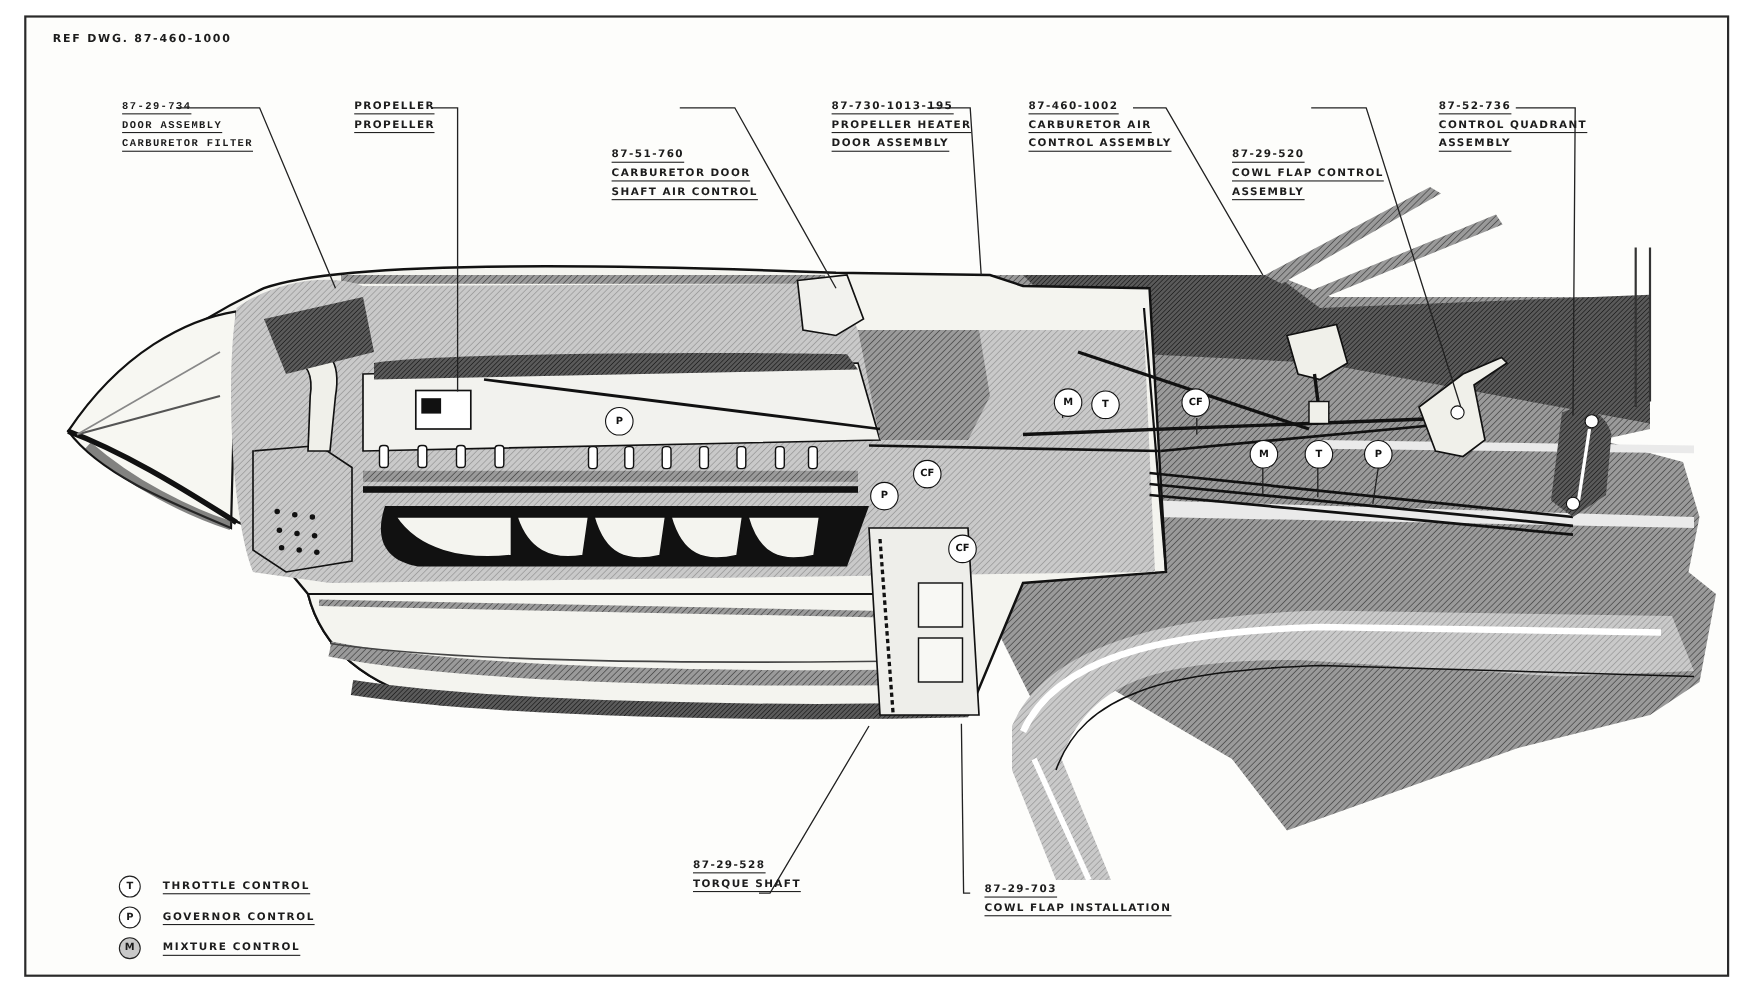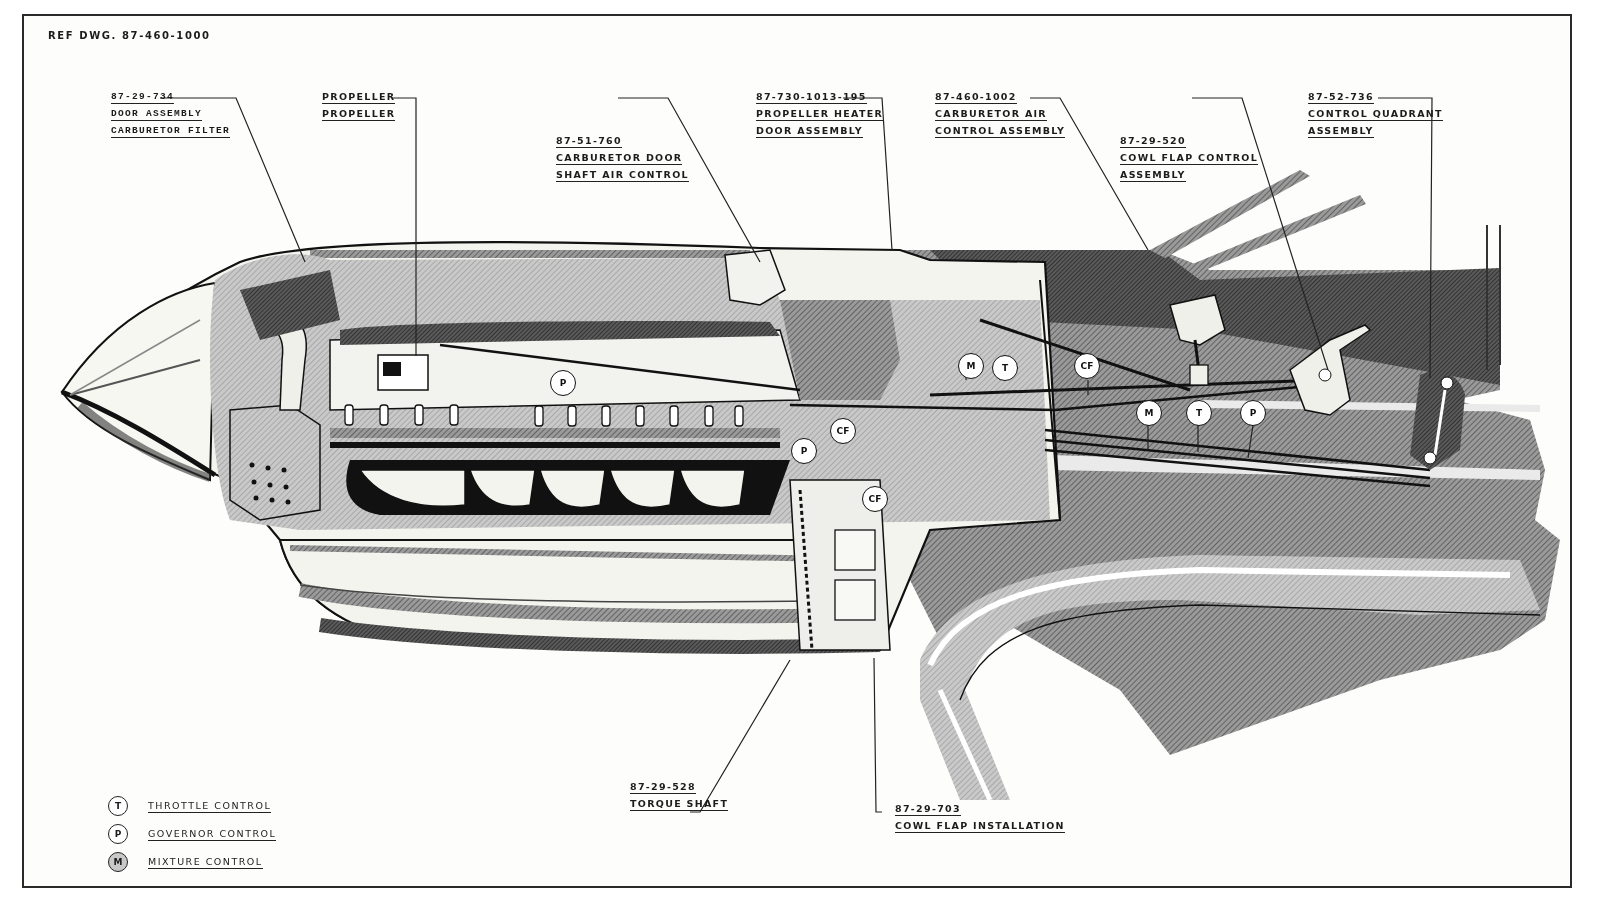--- a/index.html
+++ b/index.html
@@ -13,21 +13,21 @@
              color: #1c1c1c; line-height: 16px; }
   .callout span { display: block; width: max-content; border-bottom: 1.5px solid #222;
                   line-height: 13px; margin-bottom: 3px; }
   svg.art { position: absolute; left: 0; top: 0; }
   .legend { position: absolute; left: 108px; top: 792px; }
   .legend-row { display: flex; align-items: center; height: 28px; }
   .legend-bubble { width: 20px; height: 20px; border: 1.5px solid #222; border-radius: 50%;
                    font-size: 9px; font-weight: bold; display: flex; align-items: center;
                    justify-content: center; background: #fff; color: #1c1c1c; box-sizing: border-box; }
   .legend-bubble.shaded { background: #c8c8c8; }
-  .legend-text { margin-left: 20px; font-size: 9.5px; font-weight: normal; letter-spacing: 1.5px;
+  .legend-text { margin-left: 20px; font-size: 9.5px; font-weight: bold; letter-spacing: 1.5px;
                  border-bottom: 1.5px solid #222; line-height: 13px; color: #1c1c1c; }
   .bubble { position: absolute; width: 26px; height: 26px; border-radius: 50%;
             background: #fff; border: 1.5px solid #111; box-sizing: border-box;
             font-size: 9px; font-weight: bold; display: flex; align-items: center;
             justify-content: center; color: #111; }
 </style>
 </head>
 <body>
 
 <div class="sheet"></div>

